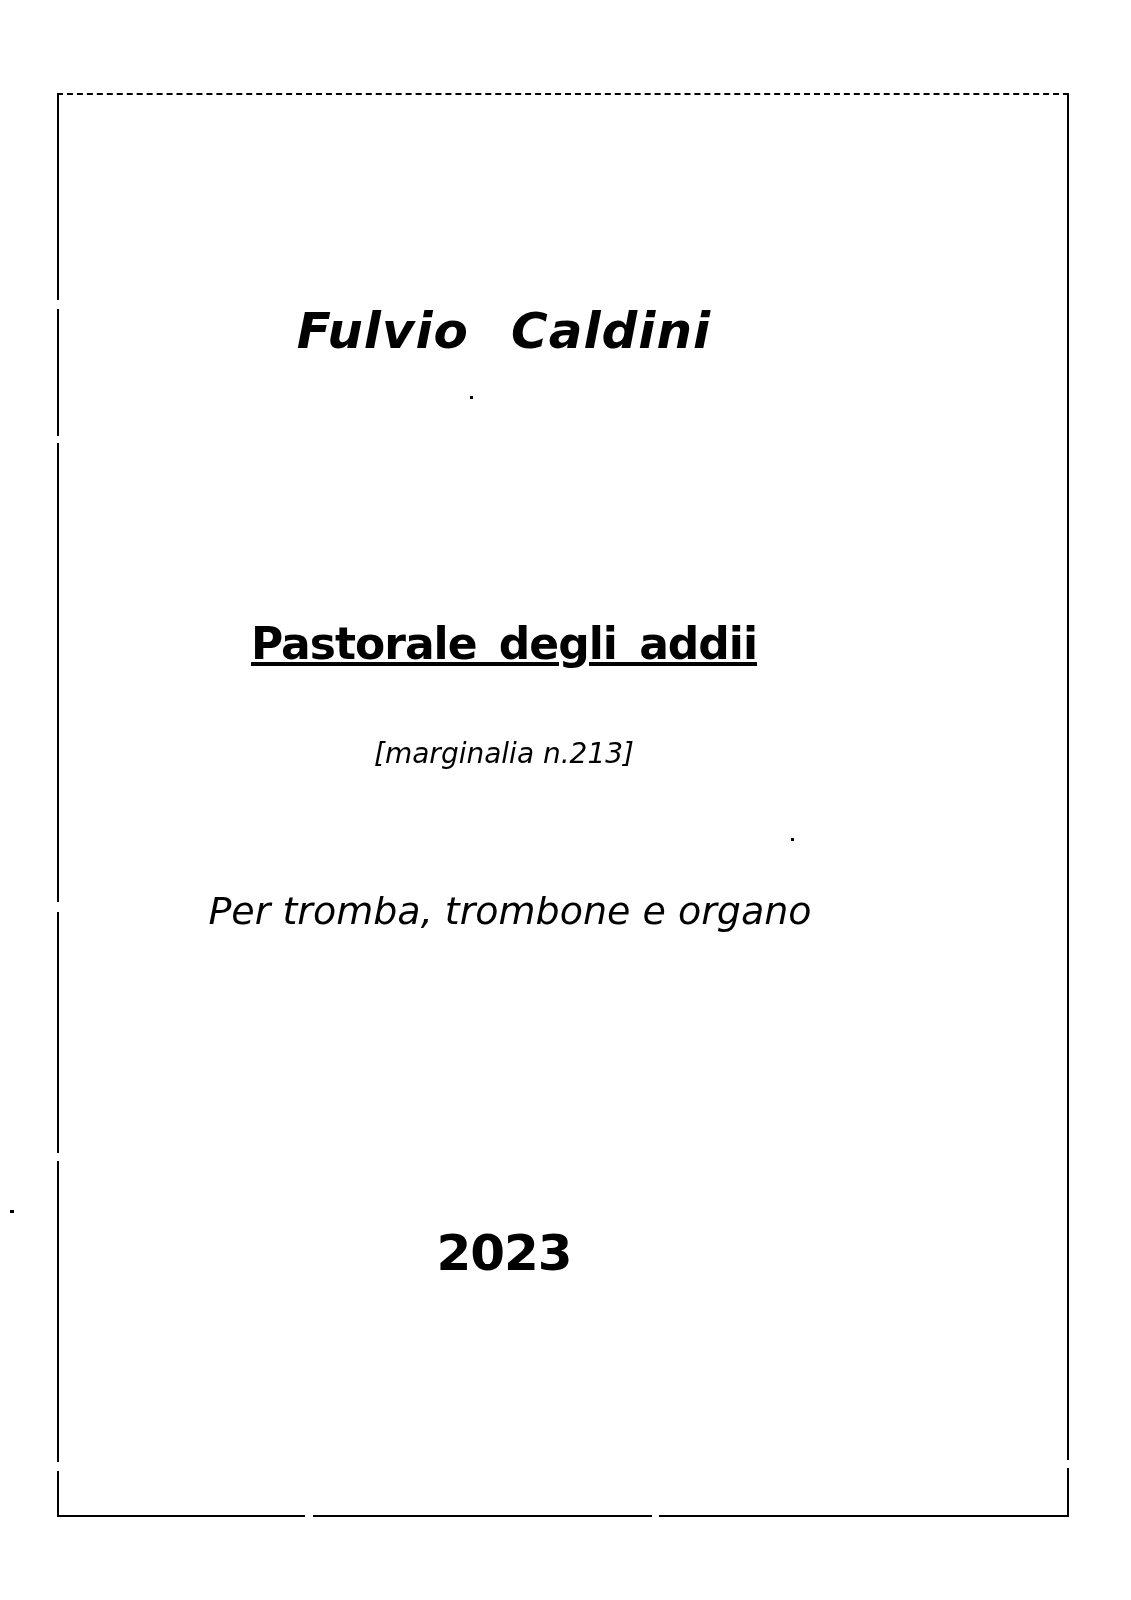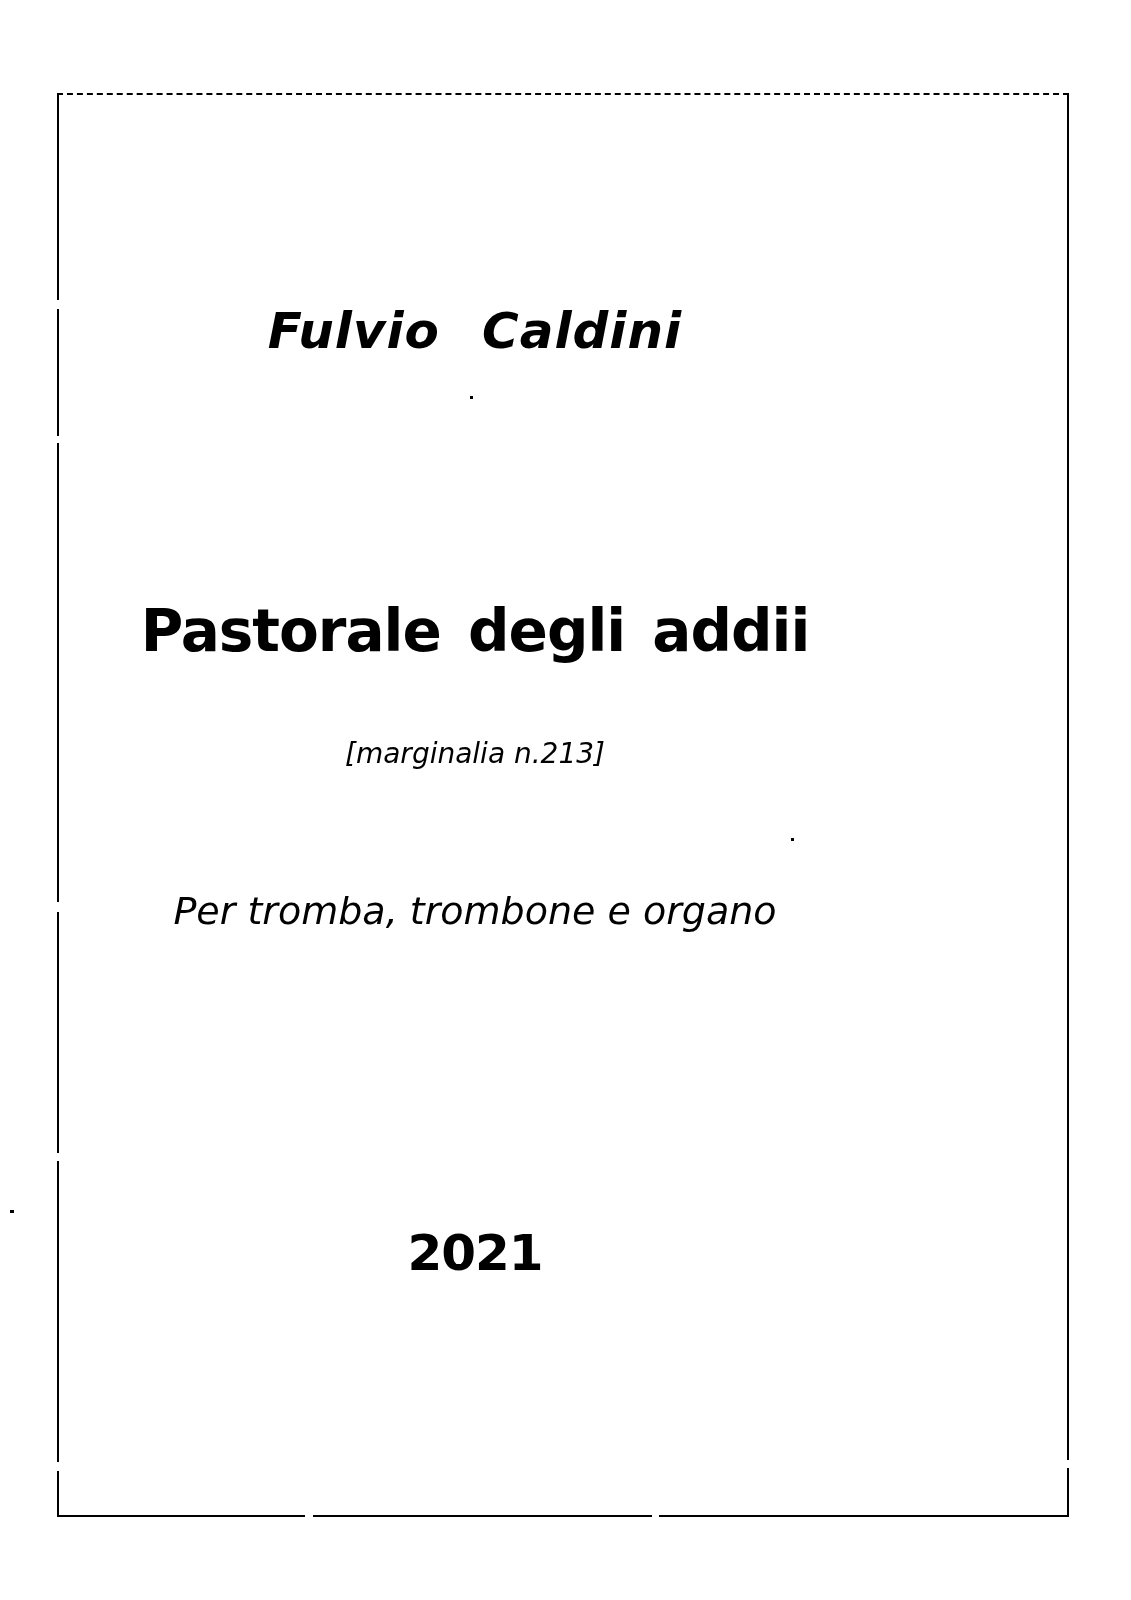--- a/index.html
+++ b/index.html
@@ -34,48 +34,51 @@
   .gap.v { width: 4px; }
   .gap.h { height: 4px; }
 
   .line {
     position: absolute;
     left: 0;
     width: 950px;
     text-align: center;
     white-space: nowrap;
     line-height: 1;
+    padding-left: 29px;
   }
   .author {
     top: 306px;
     font-size: 50px;
     font-weight: bold;
     font-style: italic;
     letter-spacing: 1px;
   }
   .author .first {
     margin-right: 42px;
   }
   .title {
-    top: 602px;
-    font-size: 58px;
+    top: 622px;
+    font-size: 44px;
     font-weight: bold;
     letter-spacing: -1px;
     word-spacing: 8px;
+    text-decoration: underline;
   }
   .subtitle {
     top: 740px;
     font-size: 28px;
     font-style: italic;
     letter-spacing: 0px;
   }
   .instrumentation {
     top: 892px;
     font-size: 38px;
     font-style: italic;
+    margin-left: 6px;
   }
   .year {
     top: 1228px;
     font-size: 50px;
     font-weight: bold;
     letter-spacing: -1px;
   }
   .speck {
     position: absolute;
     background: #000;
@@ -98,17 +101,17 @@
 <div class="line author">
   <span class="first">Fulvio</span><span class="last">Caldini</span>
 </div>
 
 <div class="line title">Pastorale degli addii</div>
 
 <div class="line subtitle">[marginalia n.213]</div>
 
 <div class="line instrumentation">Per tromba, trombone e organo</div>
 
-<div class="line year">2021</div>
+<div class="line year">2023</div>
 
 <div class="speck" style="left:470px; top:396px; width:3px; height:3px;"></div>
 <div class="speck" style="left:791px; top:838px; width:3px; height:3px;"></div>
 <div class="speck" style="left:10px;  top:1210px; width:4px; height:3px;"></div>
 
 </body></html>

